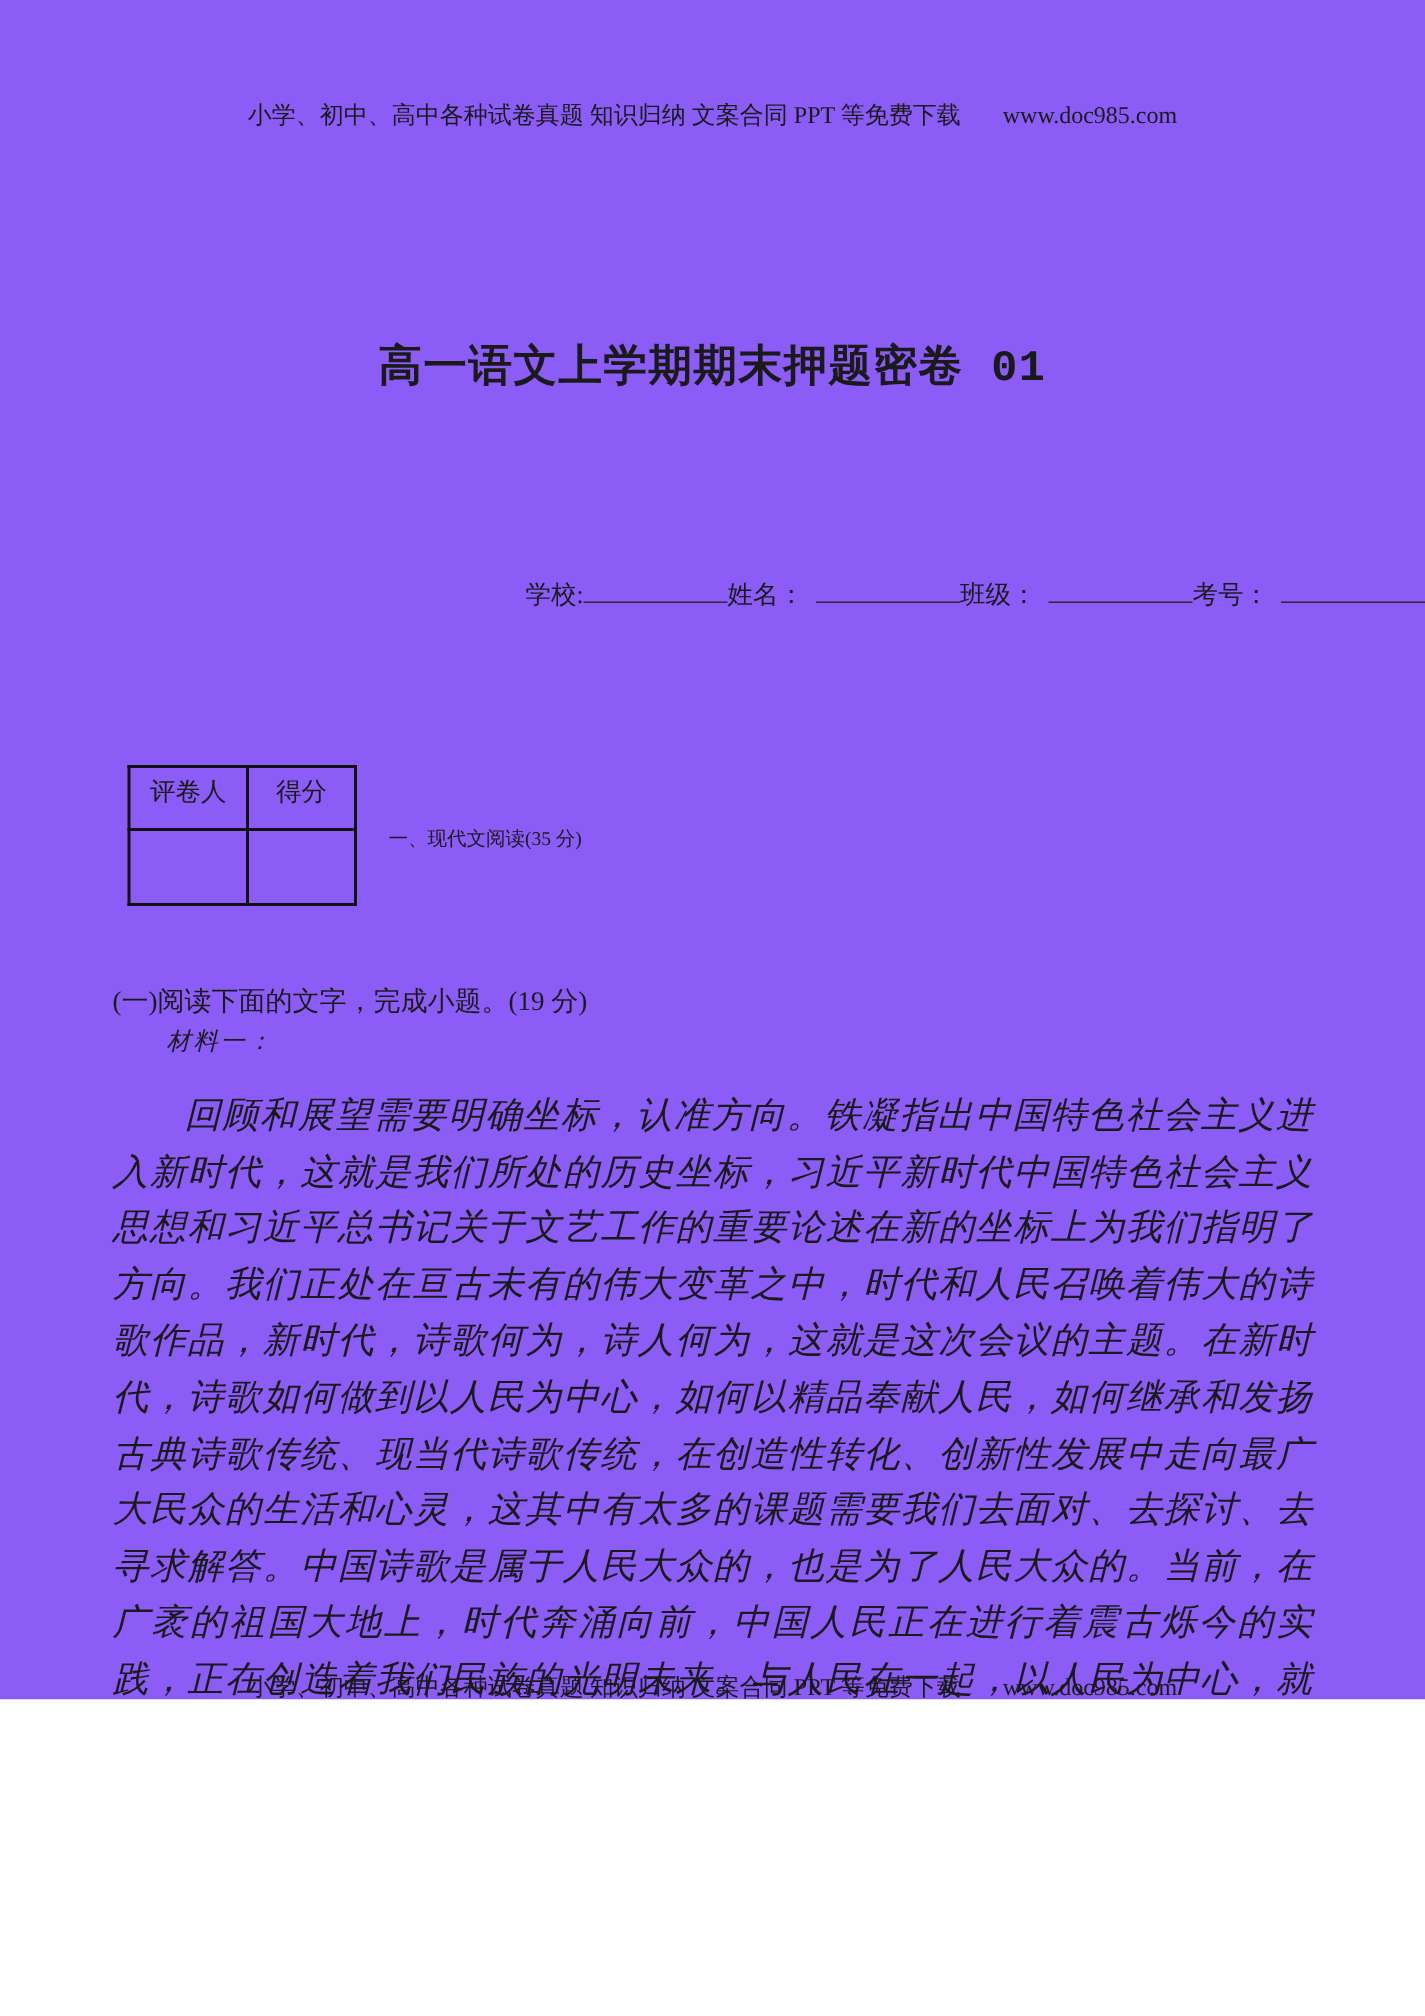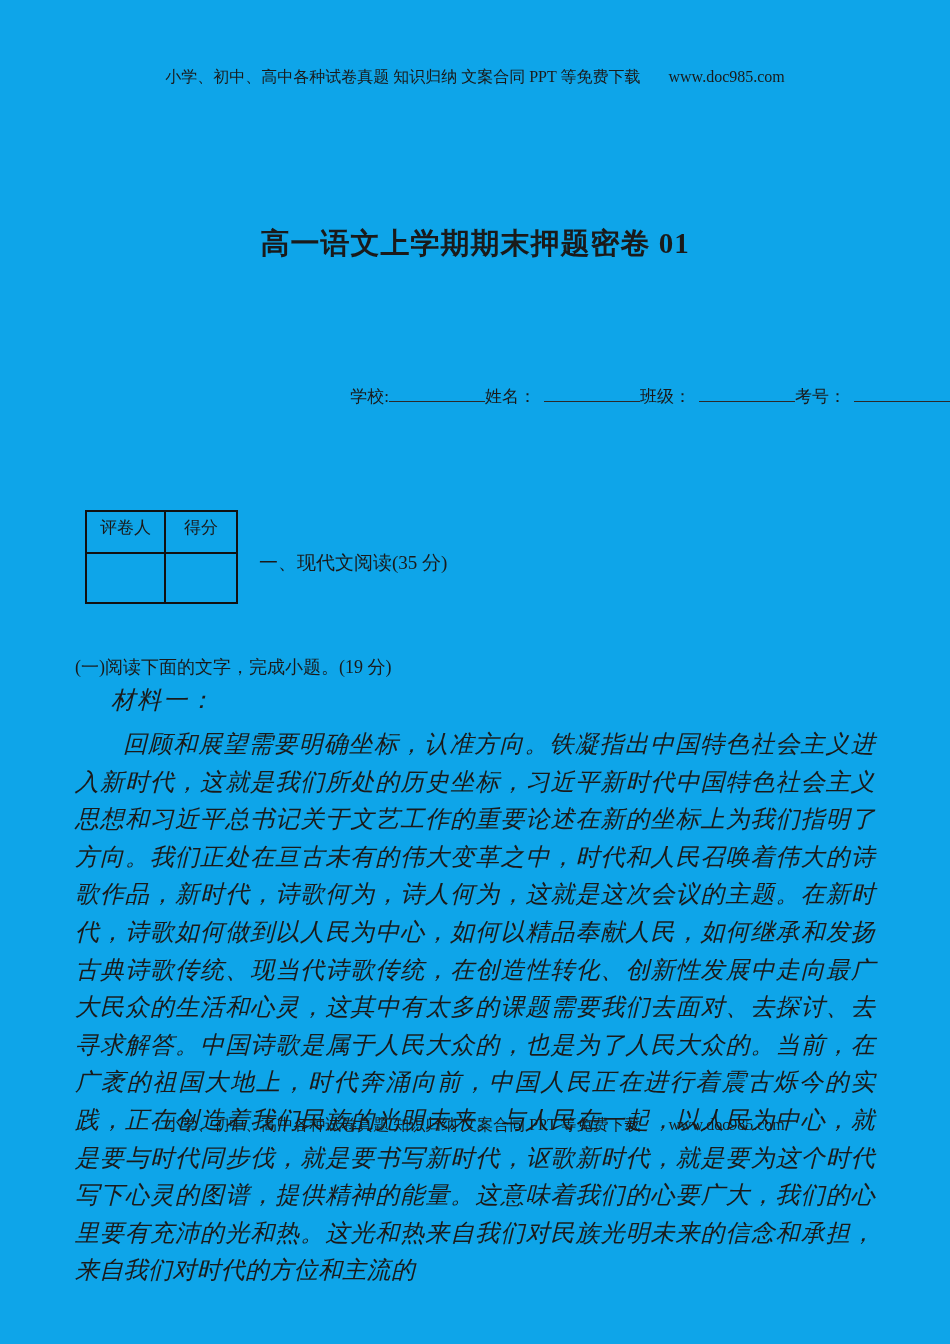--- a/index.html
+++ b/index.html
@@ -1,20 +1,20 @@
 <!DOCTYPE html>
 <html><head>
 <meta charset="utf-8">
 <style>
   html,body { margin:0; padding:0; background:#ffffff; }
   .page {
     position:relative;
     width:950px;
-    height:1344px;
-    background:#0ea5e9;
+    height:1133px;
+    background:#8b5cf6;
     font-family:"Liberation Serif", serif;
     color:#1a1a1a;
     overflow:hidden;
   }
   .center-line {
     position:absolute;
     left:0;
     width:100%;
     text-align:center;
     font-size:16px;
@@ -25,21 +25,21 @@
   .site-url { margin-left:28px; }
 
   .doc-title {
     position:absolute;
     top:224px;
     left:0;
     width:100%;
     text-align:center;
     font-size:29px;
     font-weight:bold;
-    font-family:Liberation Serif, serif;
+    font-family:Liberation Mono, monospace;
     letter-spacing:1px;
   }
 
   .student-info {
     position:absolute;
     top:383px;
     left:0;
     width:100%;
     text-align:right;
     font-size:17px;
@@ -69,36 +69,36 @@
   }
   .score-table .c1 { width:77px; }
   .score-table .c2 { width:70px; }
   .score-table .r1 td { height:36px; }
   .score-table .r2 td { height:44px; }
 
   .section-heading {
     position:absolute;
     left:259px;
     top:550px;
-    font-size:19px;
+    font-size:13px;
   }
 
   .instruction {
     position:absolute;
     left:75px;
     top:633px;
     font-size:18px;
     margin-top:22px;
   }
 
   .material-label {
     position:absolute;
     left:111px;
     top:684px;
-    font-size:24px;
+    font-size:16px;
     font-style:italic;
     letter-spacing:2px;
   }
 
   .passage {
     position:absolute;
     left:75px;
     top:726px;
     width:800px;
     font-size:24px;

